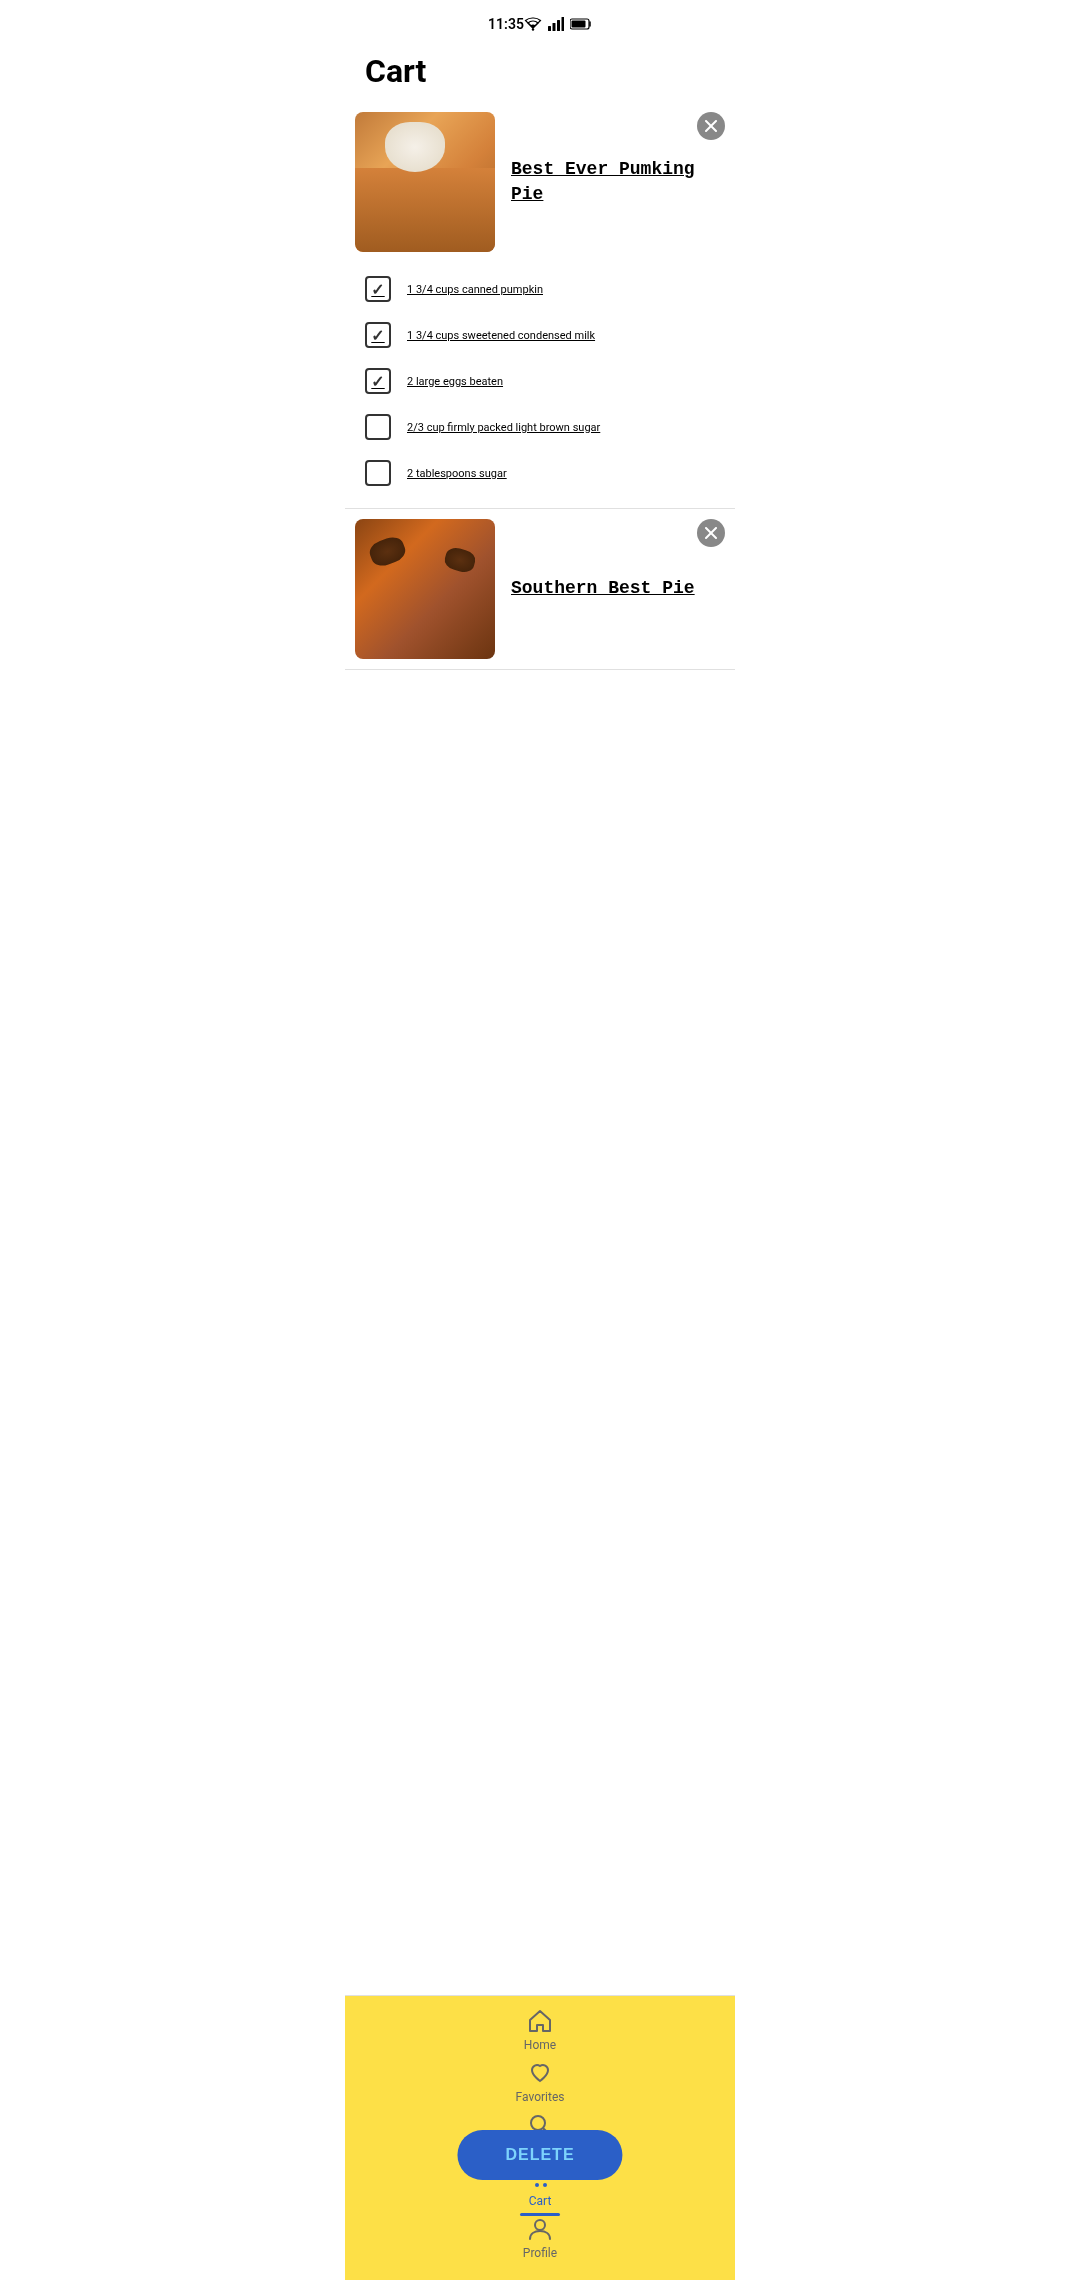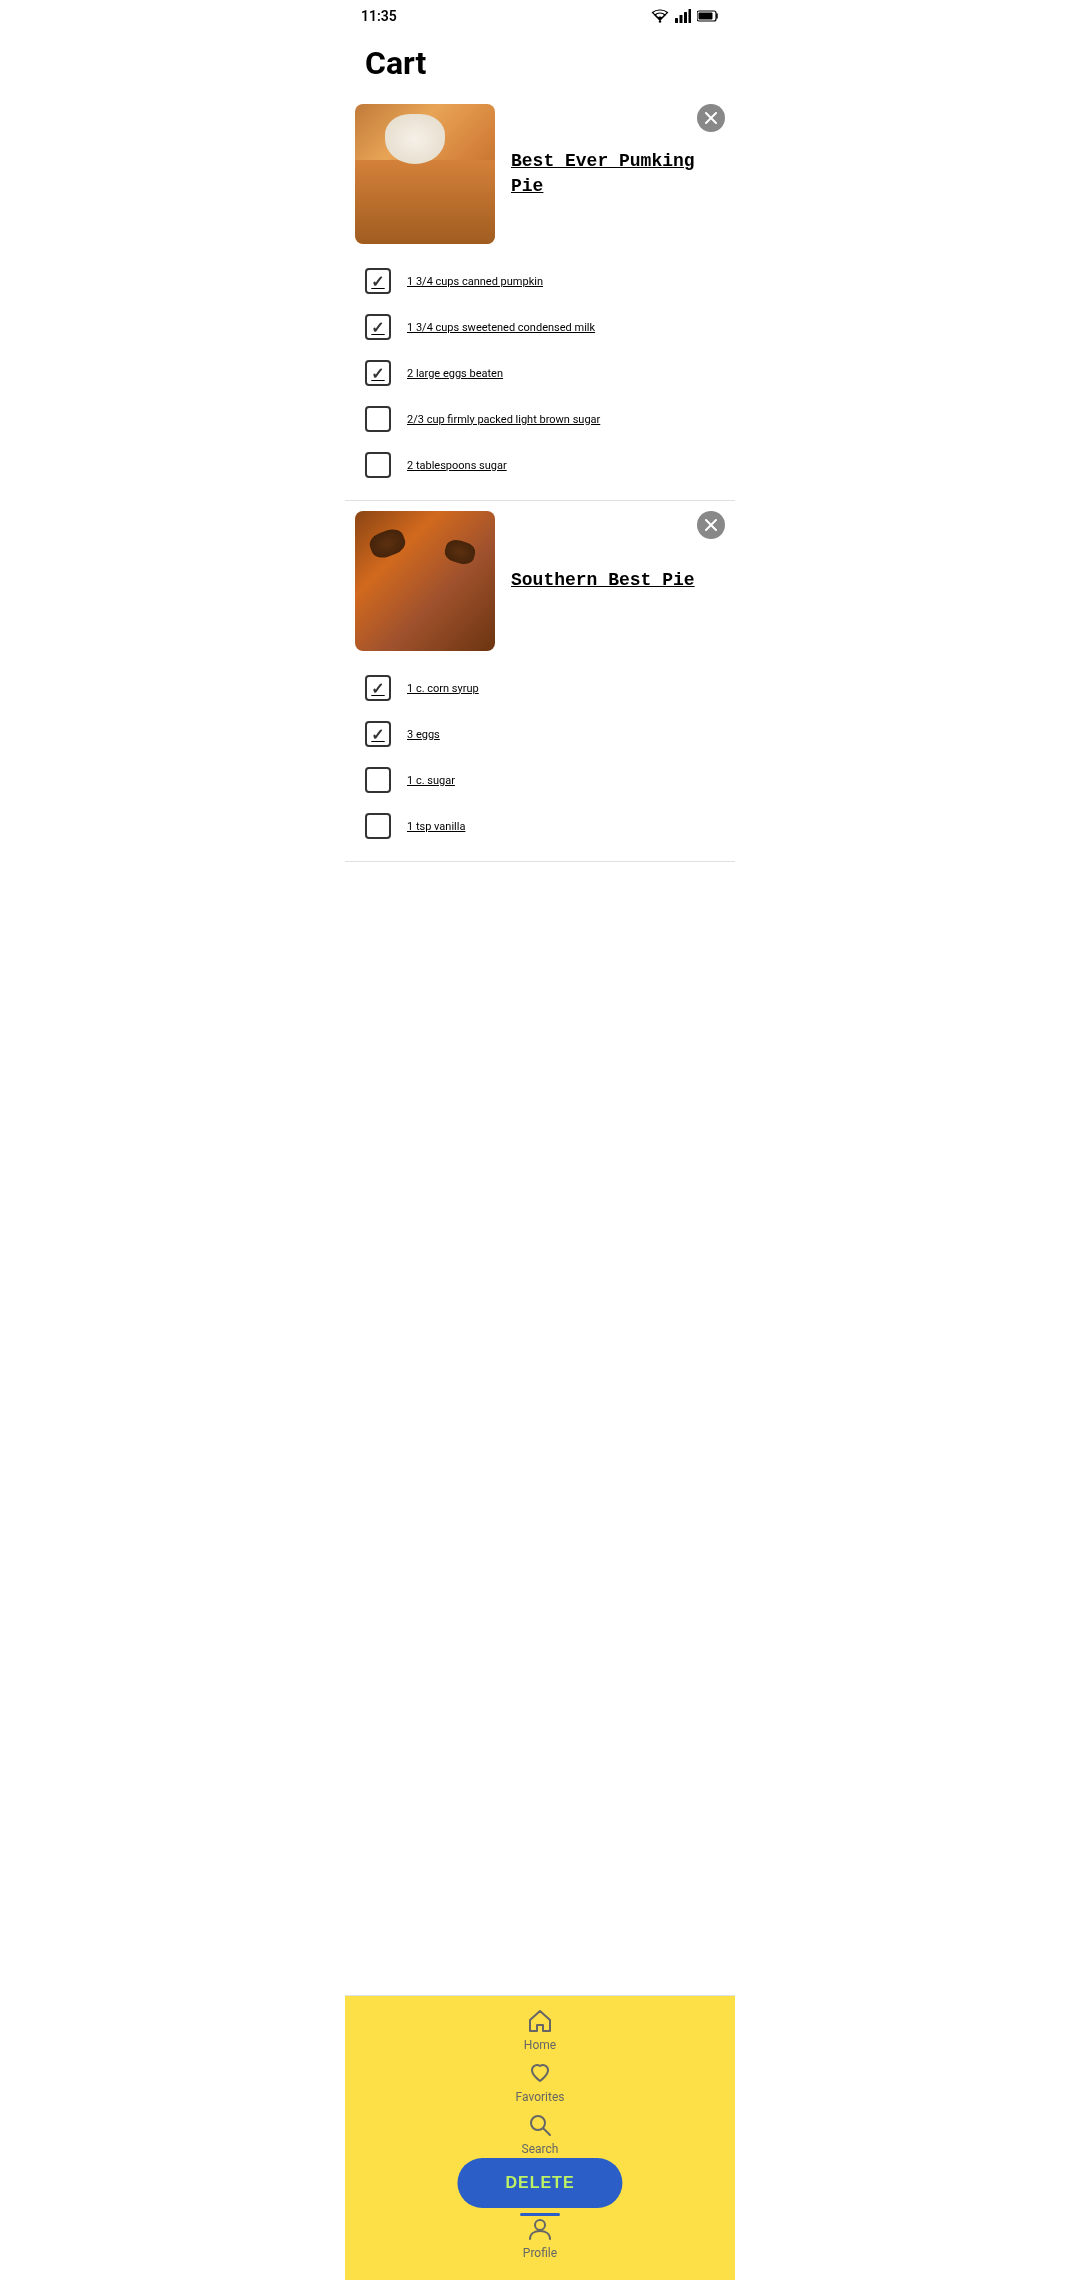--- a/index.html
+++ b/index.html
@@ -8,23 +8,23 @@
       font-family: -apple-system, BlinkMacSystemFont, 'Segoe UI', Roboto, sans-serif;
       background: #ffffff;
       width: 390px;
       min-height: 100vh;
       margin: 0 auto;
       position: relative;
       overflow-x: hidden;
     }
     .status-bar {
       display: flex;
-      justify-content: space-between;
-      align-items: center;
-      padding: 8px 16px 4px;
+      justify-content: center;
+      align-items: center;
+      padding: 16px 16px 4px;
       font-size: 14px;
       font-weight: 600;
     }
     .status-icons {
       display: flex;
       gap: 6px;
       align-items: center;
     }
     .page-title {
       font-size: 32px;
@@ -145,25 +145,25 @@
       font-size: 16px;
       color: #333;
       font-weight: bold;
     }
     .ingredient-text {
       font-size: 11px;
       color: #000;
     }
     .delete-btn {
       position: fixed;
-      bottom: 72px;
+      bottom: 100px;
       left: 50%;
       transform: translateX(-50%);
       background: #2b5fc7;
-      color: #bef264;
+      color: #7dd3fc;
       border: none;
       border-radius: 30px;
       padding: 16px 48px;
       font-size: 16px;
       font-weight: 600;
       cursor: pointer;
       z-index: 100;
       letter-spacing: 1px;
     }
     .bottom-nav {
@@ -297,42 +297,20 @@
     <div class="recipe-header">
       <div class="recipe-image-pie2"></div>
       <div class="recipe-title">Southern Best Pie</div>
       <button class="close-btn">
         <svg width="12" height="12" viewBox="0 0 12 12">
           <line x1="1" y1="1" x2="11" y2="11" stroke="white" stroke-width="2" stroke-linecap="round"></line>
           <line x1="11" y1="1" x2="1" y2="11" stroke="white" stroke-width="2" stroke-linecap="round"></line>
         </svg>
       </button>
     </div>
-    <div class="ingredients-list">
-
-      <div class="ingredient-item">
-        <div class="checkbox checked"></div>
-        <span class="ingredient-text">1 c. corn syrup</span>
-      </div>
-
-      <div class="ingredient-item">
-        <div class="checkbox checked"></div>
-        <span class="ingredient-text">3 eggs</span>
-      </div>
-
-      <div class="ingredient-item">
-        <div class="checkbox"></div>
-        <span class="ingredient-text">1 c. sugar</span>
-      </div>
-
-      <div class="ingredient-item">
-        <div class="checkbox"></div>
-        <span class="ingredient-text">1 tsp vanilla</span>
-      </div>
-    </div>
   </div>
 
 </div>
 
 <button class="delete-btn">DELETE</button>
 
 <nav class="bottom-nav">
 
   <div class="nav-item">
     <svg class="nav-icon" viewBox="0 0 26 26">

